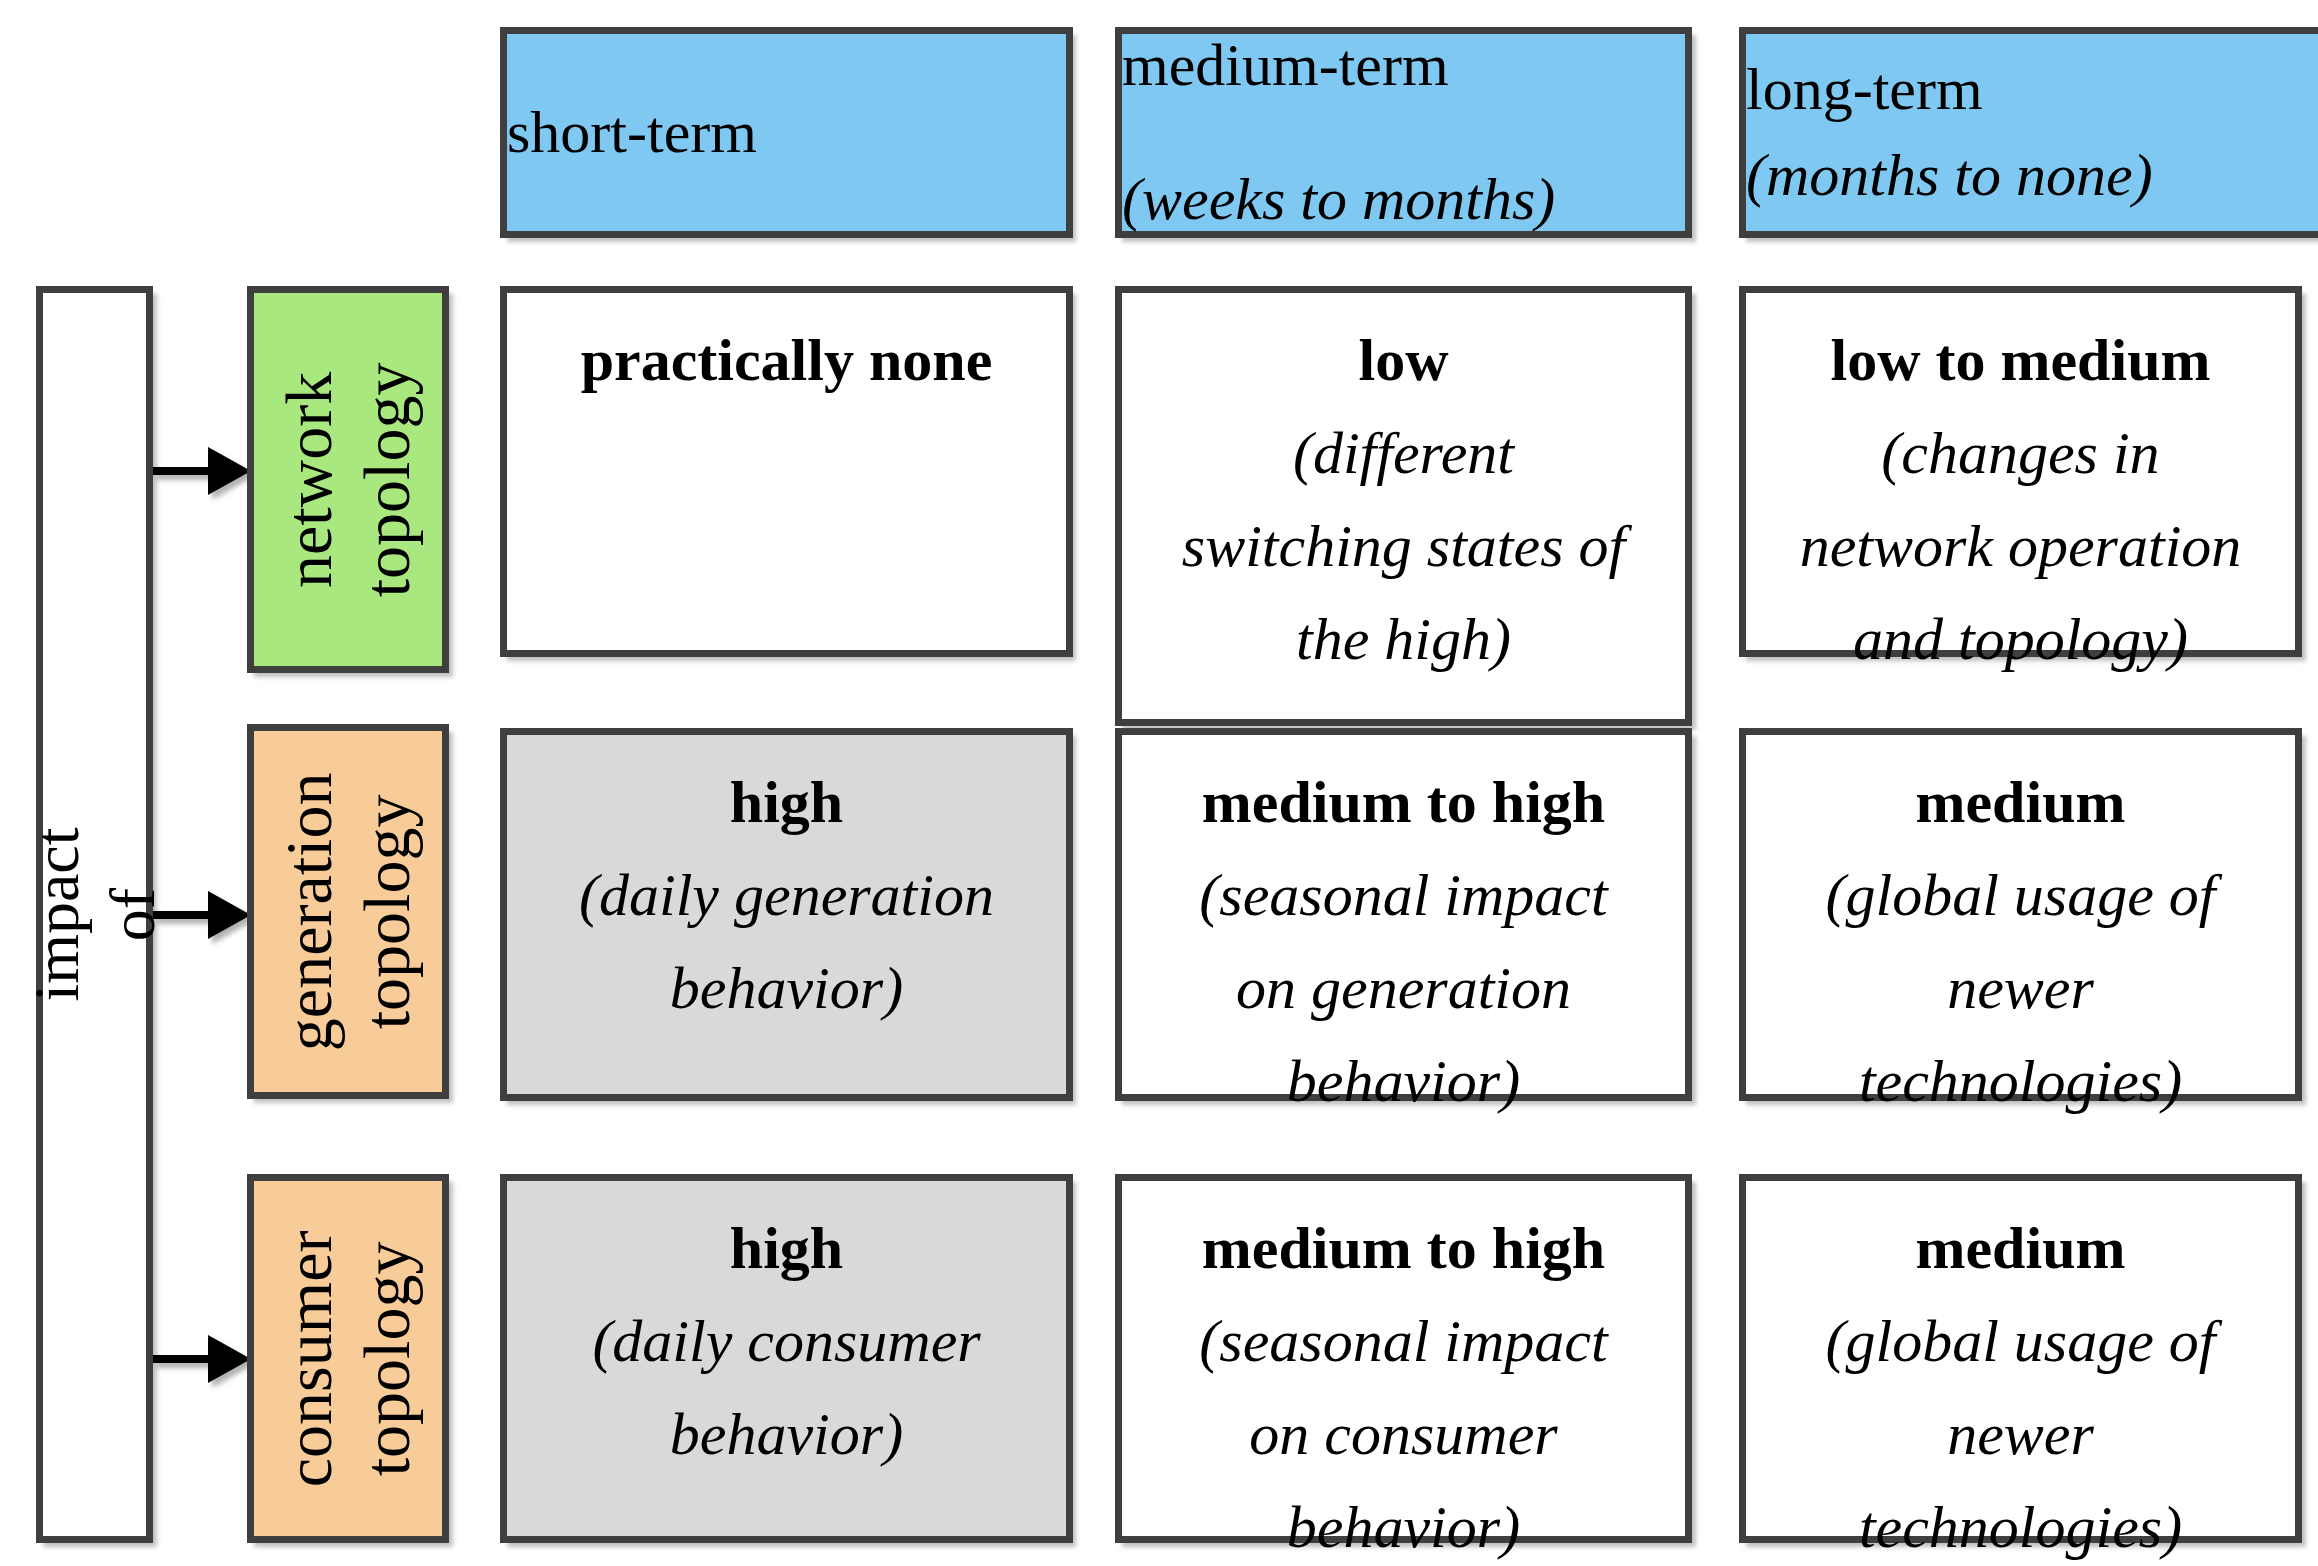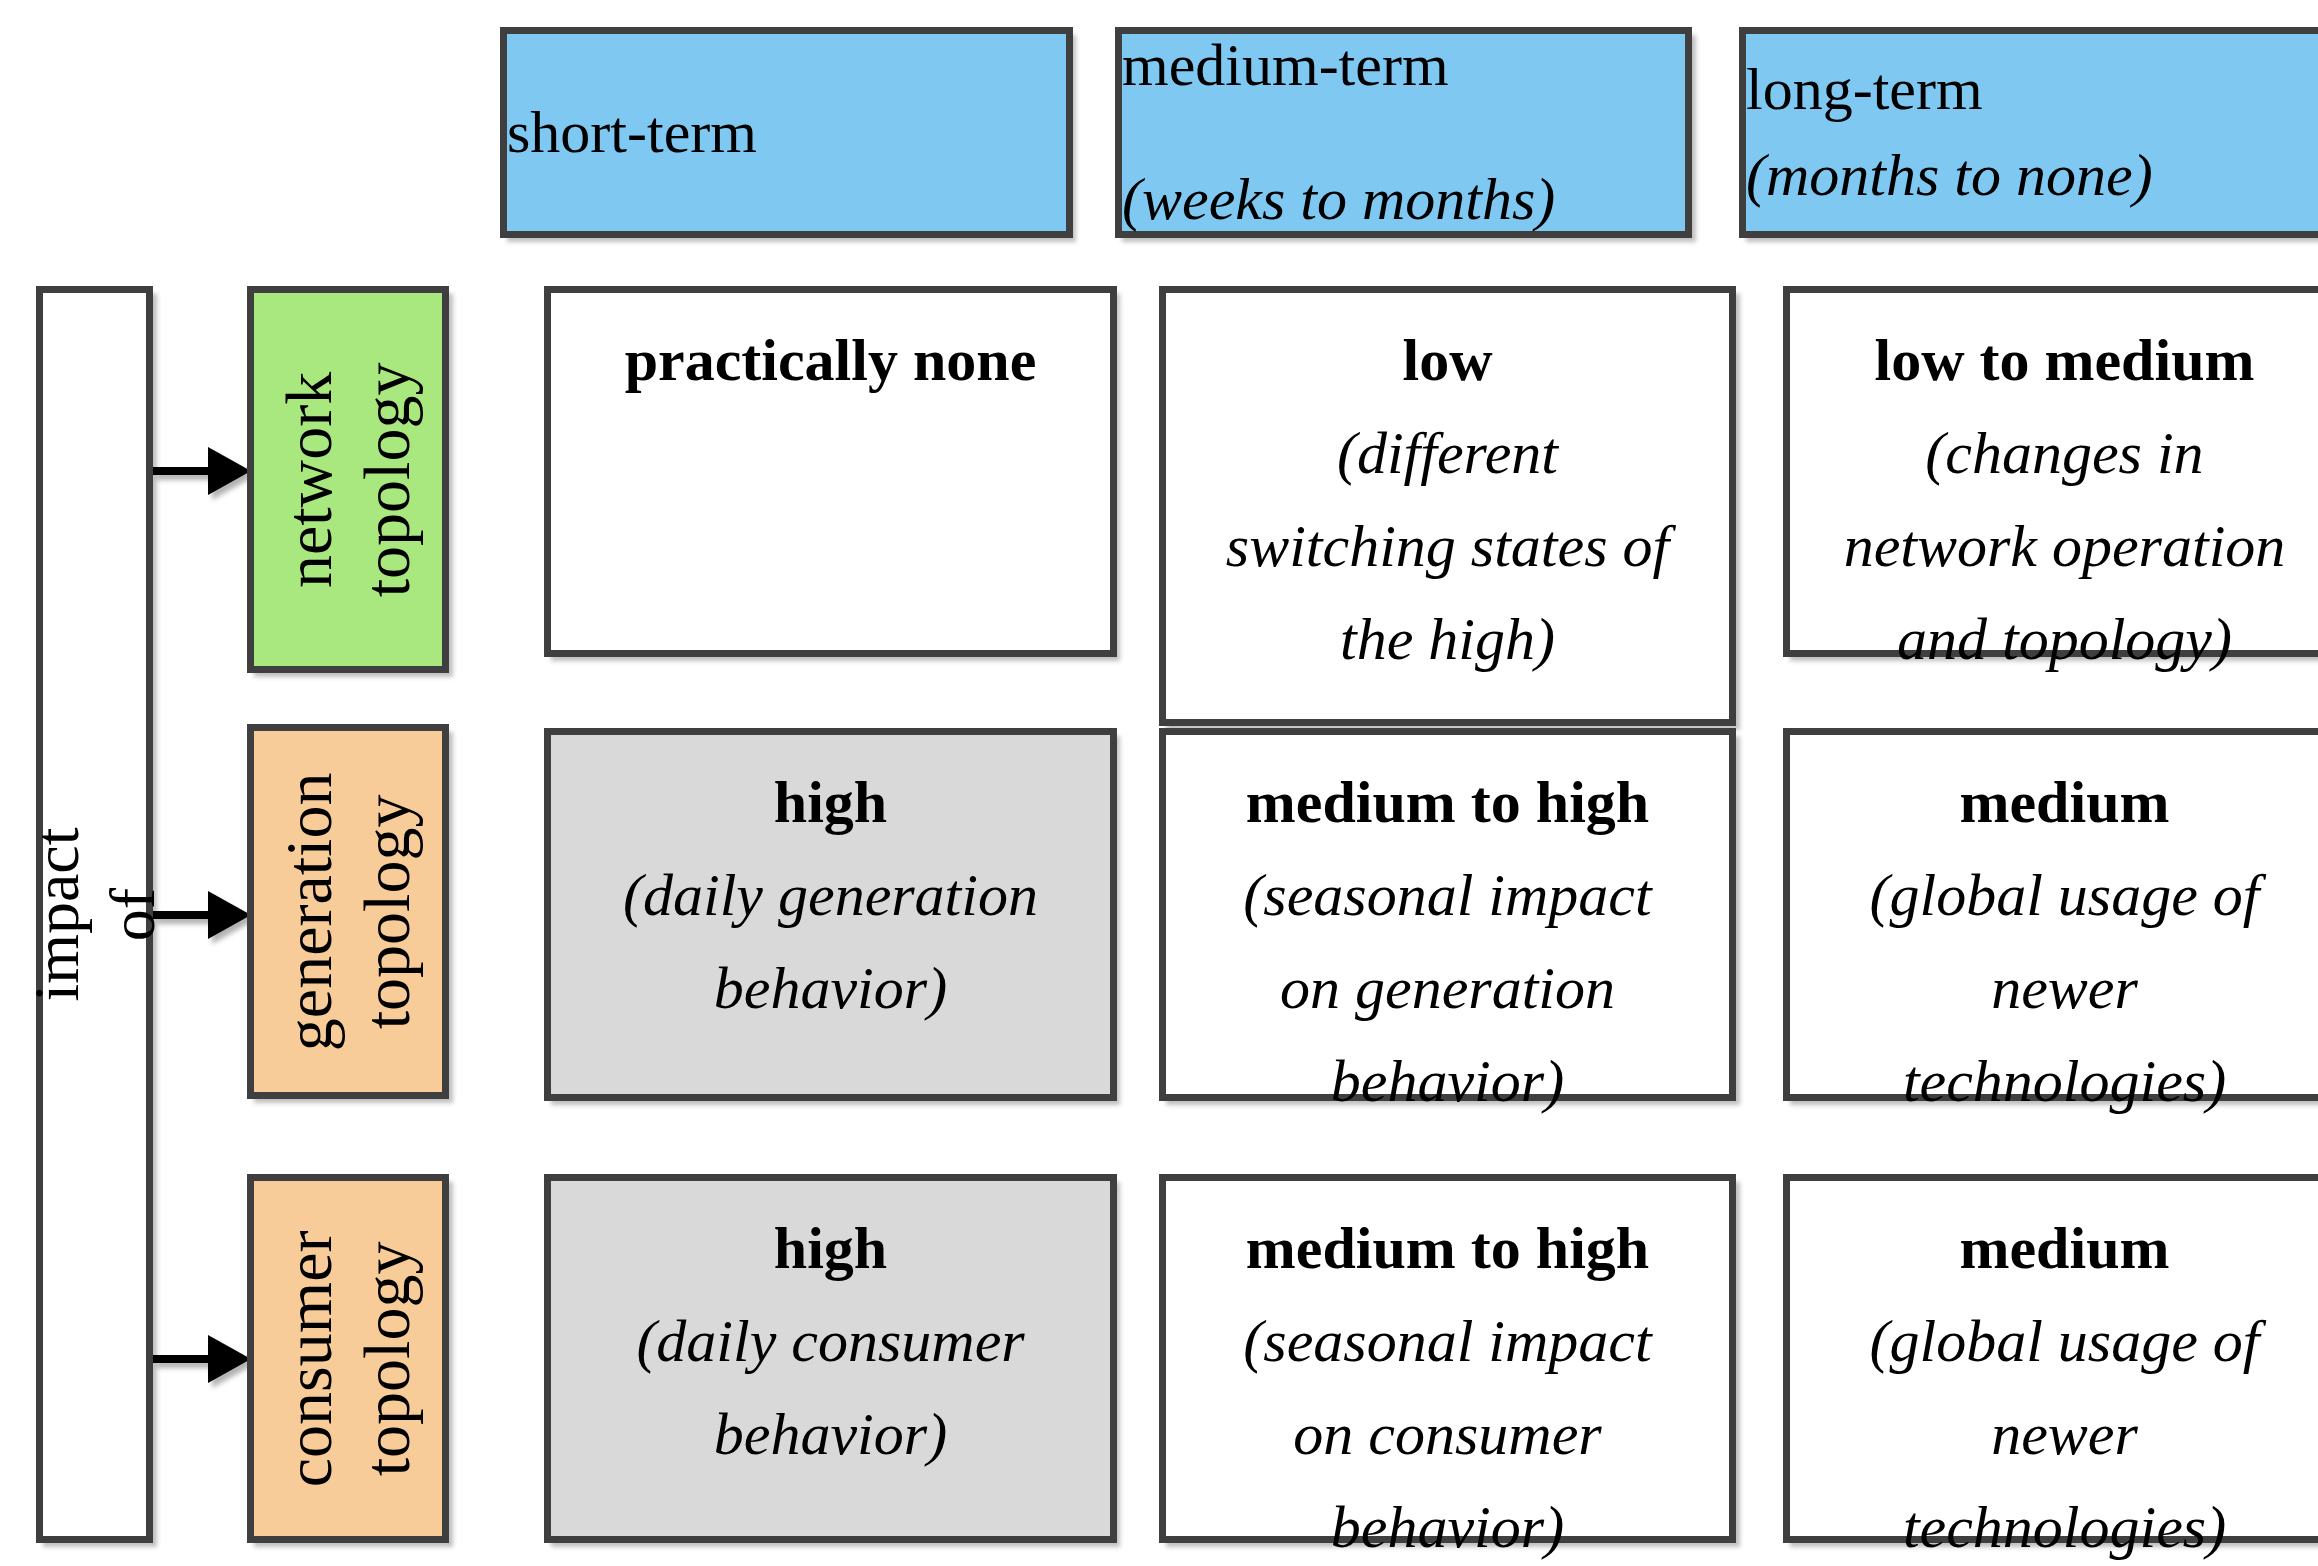--- a/index.html
+++ b/index.html
@@ -24,21 +24,21 @@
     display:flex;flex-direction:column;
     align-items:flex-start;justify-content:center;
     text-align:center;
     font-size:60px;line-height:1.42;
   }
   .hdr .range{font-style:italic;}
   
   .cell{
     text-align:center;
     padding-top:21px;
-    font-size:60px;line-height:1.55;margin-left:44px;
+    font-size:60px;line-height:1.55;
   }
   .cell.gray{background:var(--cell-gray,#d9d9d9);}
   .cell .level{font-weight:bold;}
   .cell .detail{font-style:italic;white-space:pre-line;}
   
   .rowhdr{
     display:flex;align-items:center;justify-content:center;
   }
   .rowhdr.green{background:var(--network-green,#a9e77f);}
   .rowhdr.orange{background:var(--topology-orange,#f8cc98);}

